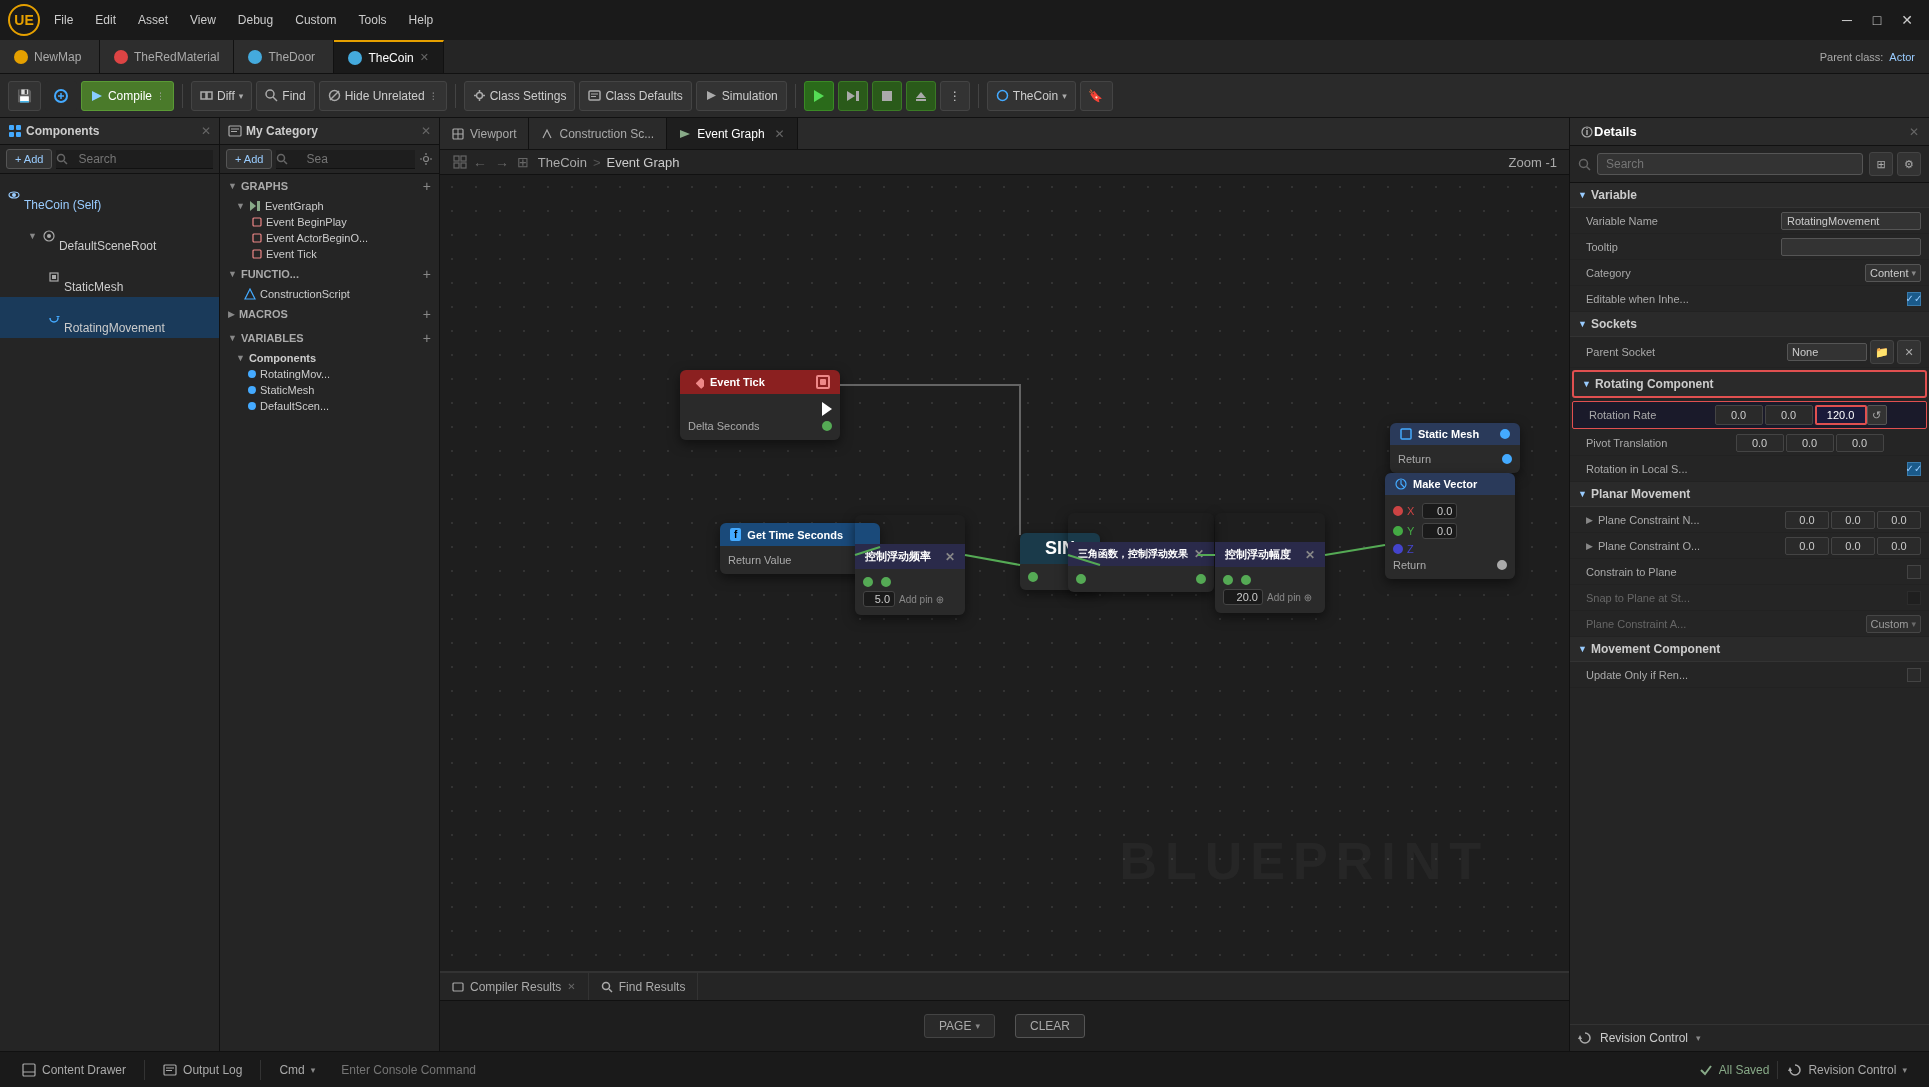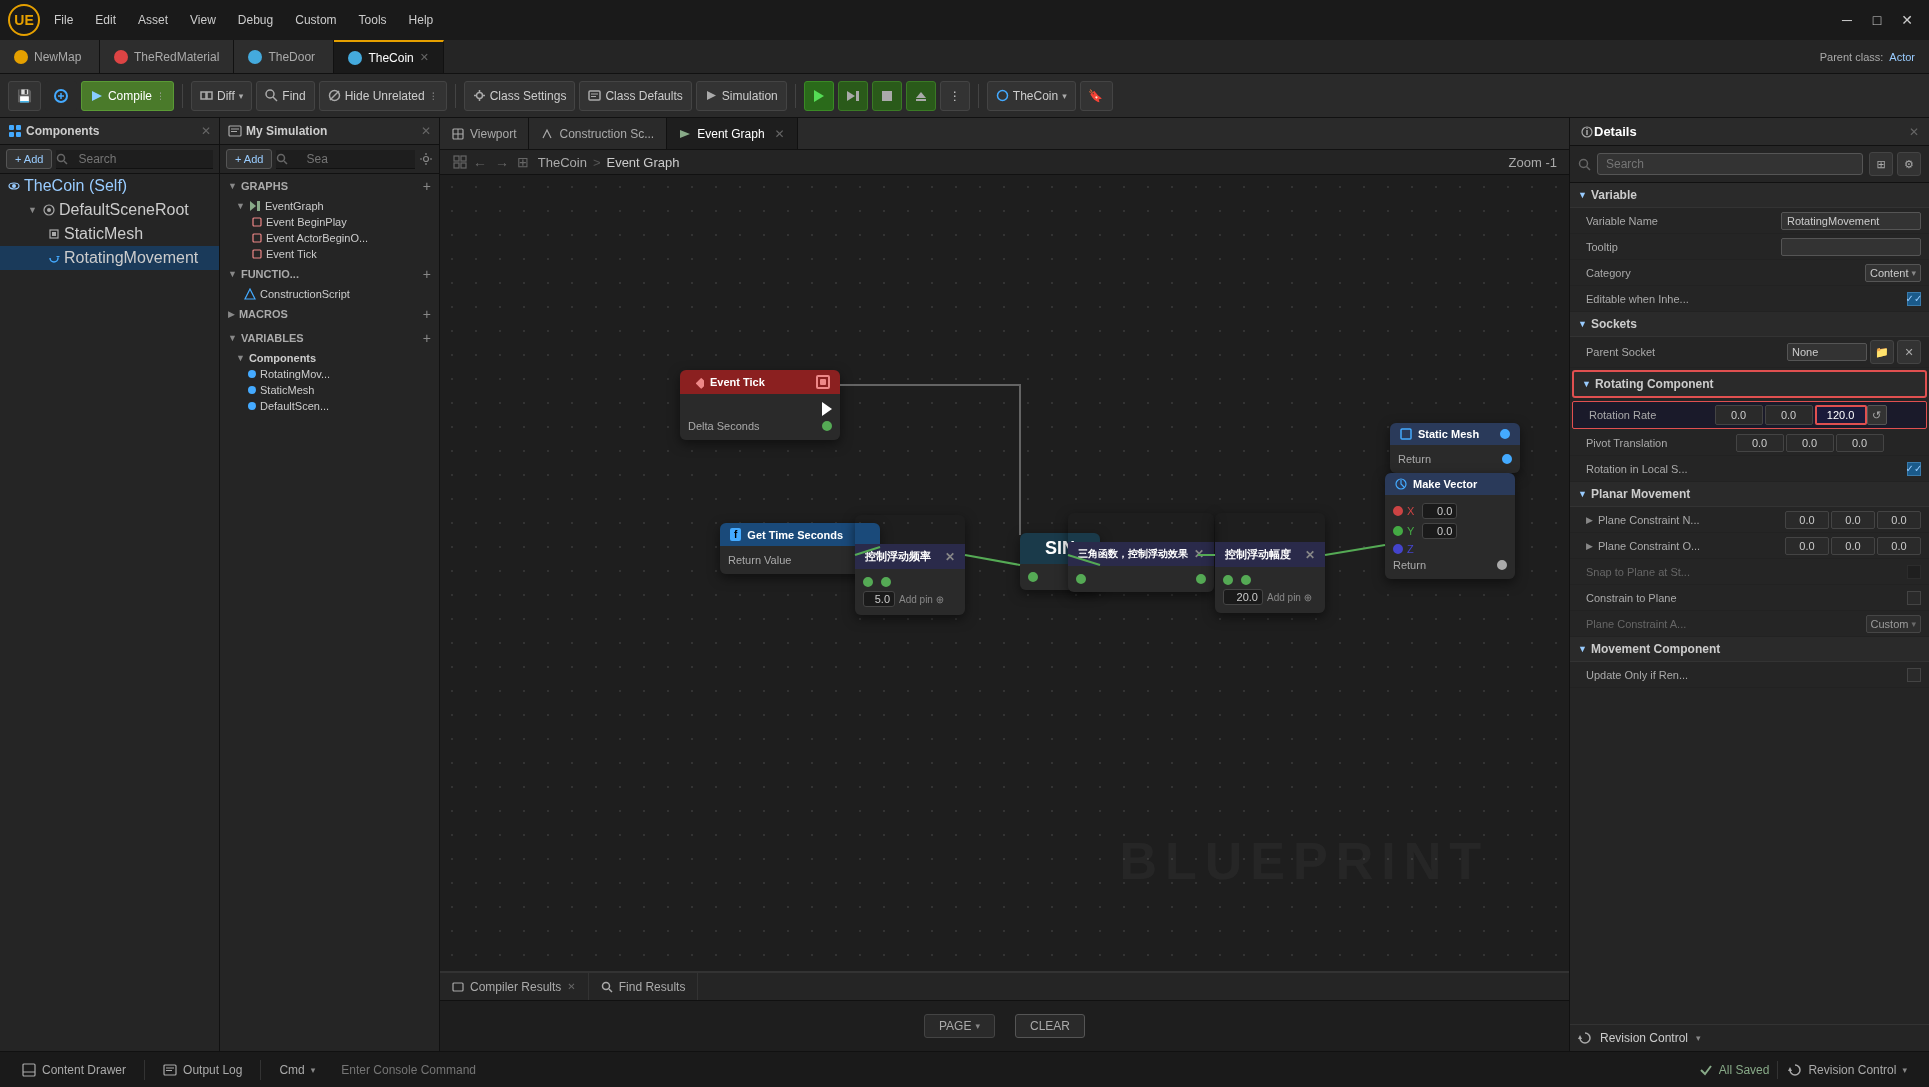--- a/index.html
+++ b/index.html
@@ -37,21 +37,21 @@
     #left-panel { width: 220px; background: #252525; border-right: 1px solid #111; display: flex; flex-direction: column; }
     .panel-header { display: flex; align-items: center; padding: 6px 8px; background: #2a2a2a; border-bottom: 1px solid #111; gap: 4px; }
     .panel-title { font-size: 12px; color: #ccc; font-weight: bold; flex: 1; }
     .panel-close { color: #666; cursor: pointer; }
     .panel-search { display: flex; align-items: center; padding: 4px 6px; background: #1e1e1e; border-bottom: 1px solid #111; gap: 4px; }
     .panel-search input { background: #333; border: 1px solid #444; border-radius: 3px; color: #ccc; padding: 2px 6px; font-size: 11px; width: 100%; outline: none; }
     .add-btn { display: flex; align-items: center; gap: 3px; padding: 3px 8px; background: #333; border: 1px solid #555; border-radius: 3px; color: #9cf; cursor: pointer; font-size: 11px; white-space: nowrap; }
     .tree-item { display: flex; align-items: center; padding: 3px 8px; gap: 4px; cursor: pointer; }
     .tree-item.selected { background: #1a3a5a; }
     .tree-item .indent { width: 16px; flex-shrink: 0; }
-    .tree-label { font-size: 16px; color: #ccc; }
+    .tree-label { font-size: 12px; color: #ccc; margin-top: 21px; }
     .tree-label.self { color: #9cf; }
 
     
     #blueprint-panel { width: 220px; background: #252525; border-right: 1px solid #111; display: flex; flex-direction: column; }
     .bp-section-header { display: flex; align-items: center; gap: 4px; padding: 4px 0; cursor: pointer; }
     .bp-section-title { font-size: 11px; color: #aaa; font-weight: bold; flex: 1; }
     .bp-section-add { color: #888; cursor: pointer; font-size: 14px; }
     .bp-item { display: flex; align-items: center; padding: 2px 8px 2px 24px; gap: 4px; cursor: pointer; }
     .bp-dot { width: 8px; height: 8px; border-radius: 50%; flex-shrink: 0; }
     .bp-item-label { font-size: 11px; color: #ccc; }
@@ -329,21 +329,21 @@
     </div>
   </div>
 
   <div id="blueprint-panel">
     <div class="panel-header">
       <svg width="14" height="14" viewBox="0 0 14 14">
           <rect x="1" y="2" width="12" height="10" rx="1" fill="none" stroke="#aaa" stroke-width="1.2"></rect>
           <line x1="3" y1="5" x2="11" y2="5" stroke="#aaa" stroke-width="1"></line>
           <line x1="3" y1="7.5" x2="9" y2="7.5" stroke="#aaa" stroke-width="1"></line>
         </svg>
-      <span class="panel-title">My Simulation</span>
+      <span class="panel-title">My Category</span>
       <span class="panel-close">✕</span>
     </div>
     <div style="display:flex;align-items:center;padding:4px 6px;gap:4px;border-bottom:1px solid #111;">
       <div class="add-btn">+ Add</div>
       <div class="panel-search" style="flex:1;padding:0;gap:12px;">
         <svg width="12" height="12" viewBox="0 0 12 12">
             <circle cx="5" cy="5" r="3.5" fill="none" stroke="#666" stroke-width="1.5"></circle>
             <line x1="8" y1="8" x2="11" y2="11" stroke="#666" stroke-width="1.5"></line>
           </svg>
         <input style="background: transparent; border: none; color: rgb(170, 170, 170); outline: none; width: 60px; font-size: 12px;" placeholder="Sea">
@@ -761,26 +761,26 @@
     <div class="prop-row">
       <span class="sub-arrow">▶</span>
       <span class="prop-label">Plane Constraint O...</span>
       <div class="three-inputs">
         <input value="0.0" style="width: 44px; background: rgb(42, 42, 42); border: 1px solid rgb(68, 68, 68); border-radius: 2px; color: rgb(204, 204, 204); padding: 2px 4px; font-size: 11px; text-align: center; outline: none;">
         <input value="0.0" style="width: 44px; background: rgb(42, 42, 42); border: 1px solid rgb(68, 68, 68); border-radius: 2px; color: rgb(204, 204, 204); padding: 2px 4px; font-size: 11px; text-align: center; outline: none;">
         <input value="0.0" style="width: 44px; background: rgb(42, 42, 42); border: 1px solid rgb(68, 68, 68); border-radius: 2px; color: rgb(204, 204, 204); padding: 2px 4px; font-size: 11px; text-align: center; outline: none;">
       </div>
     </div>
     <div class="prop-row">
+      <span class="prop-label">Constrain to Plane</span>
+      <div class="prop-checkbox" style="width:14px;height:14px;background:#2a2a2a;border:1px solid #444;cursor:pointer;"></div>
+    </div>
+    <div class="prop-row">
       <span class="prop-label" style="color:#666;">Snap to Plane at St...</span>
       <div class="prop-checkbox" style="width:14px;height:14px;background:#1a1a1a;border:1px solid #333;cursor:not-allowed;opacity:0.5;"></div>
-    </div>
-    <div class="prop-row">
-      <span class="prop-label">Constrain to Plane</span>
-      <div class="prop-checkbox" style="width:14px;height:14px;background:#2a2a2a;border:1px solid #444;cursor:pointer;"></div>
     </div>
     <div class="prop-row">
       <span class="prop-label" style="color:#666;">Plane Constraint A...</span>
       <div class="prop-select" style="opacity:0.7;">
         <span>Custom</span>
         <span style="font-size:9px;color:#888;">▾</span>
       </div>
     </div>
 
     <div class="section-collapse">

